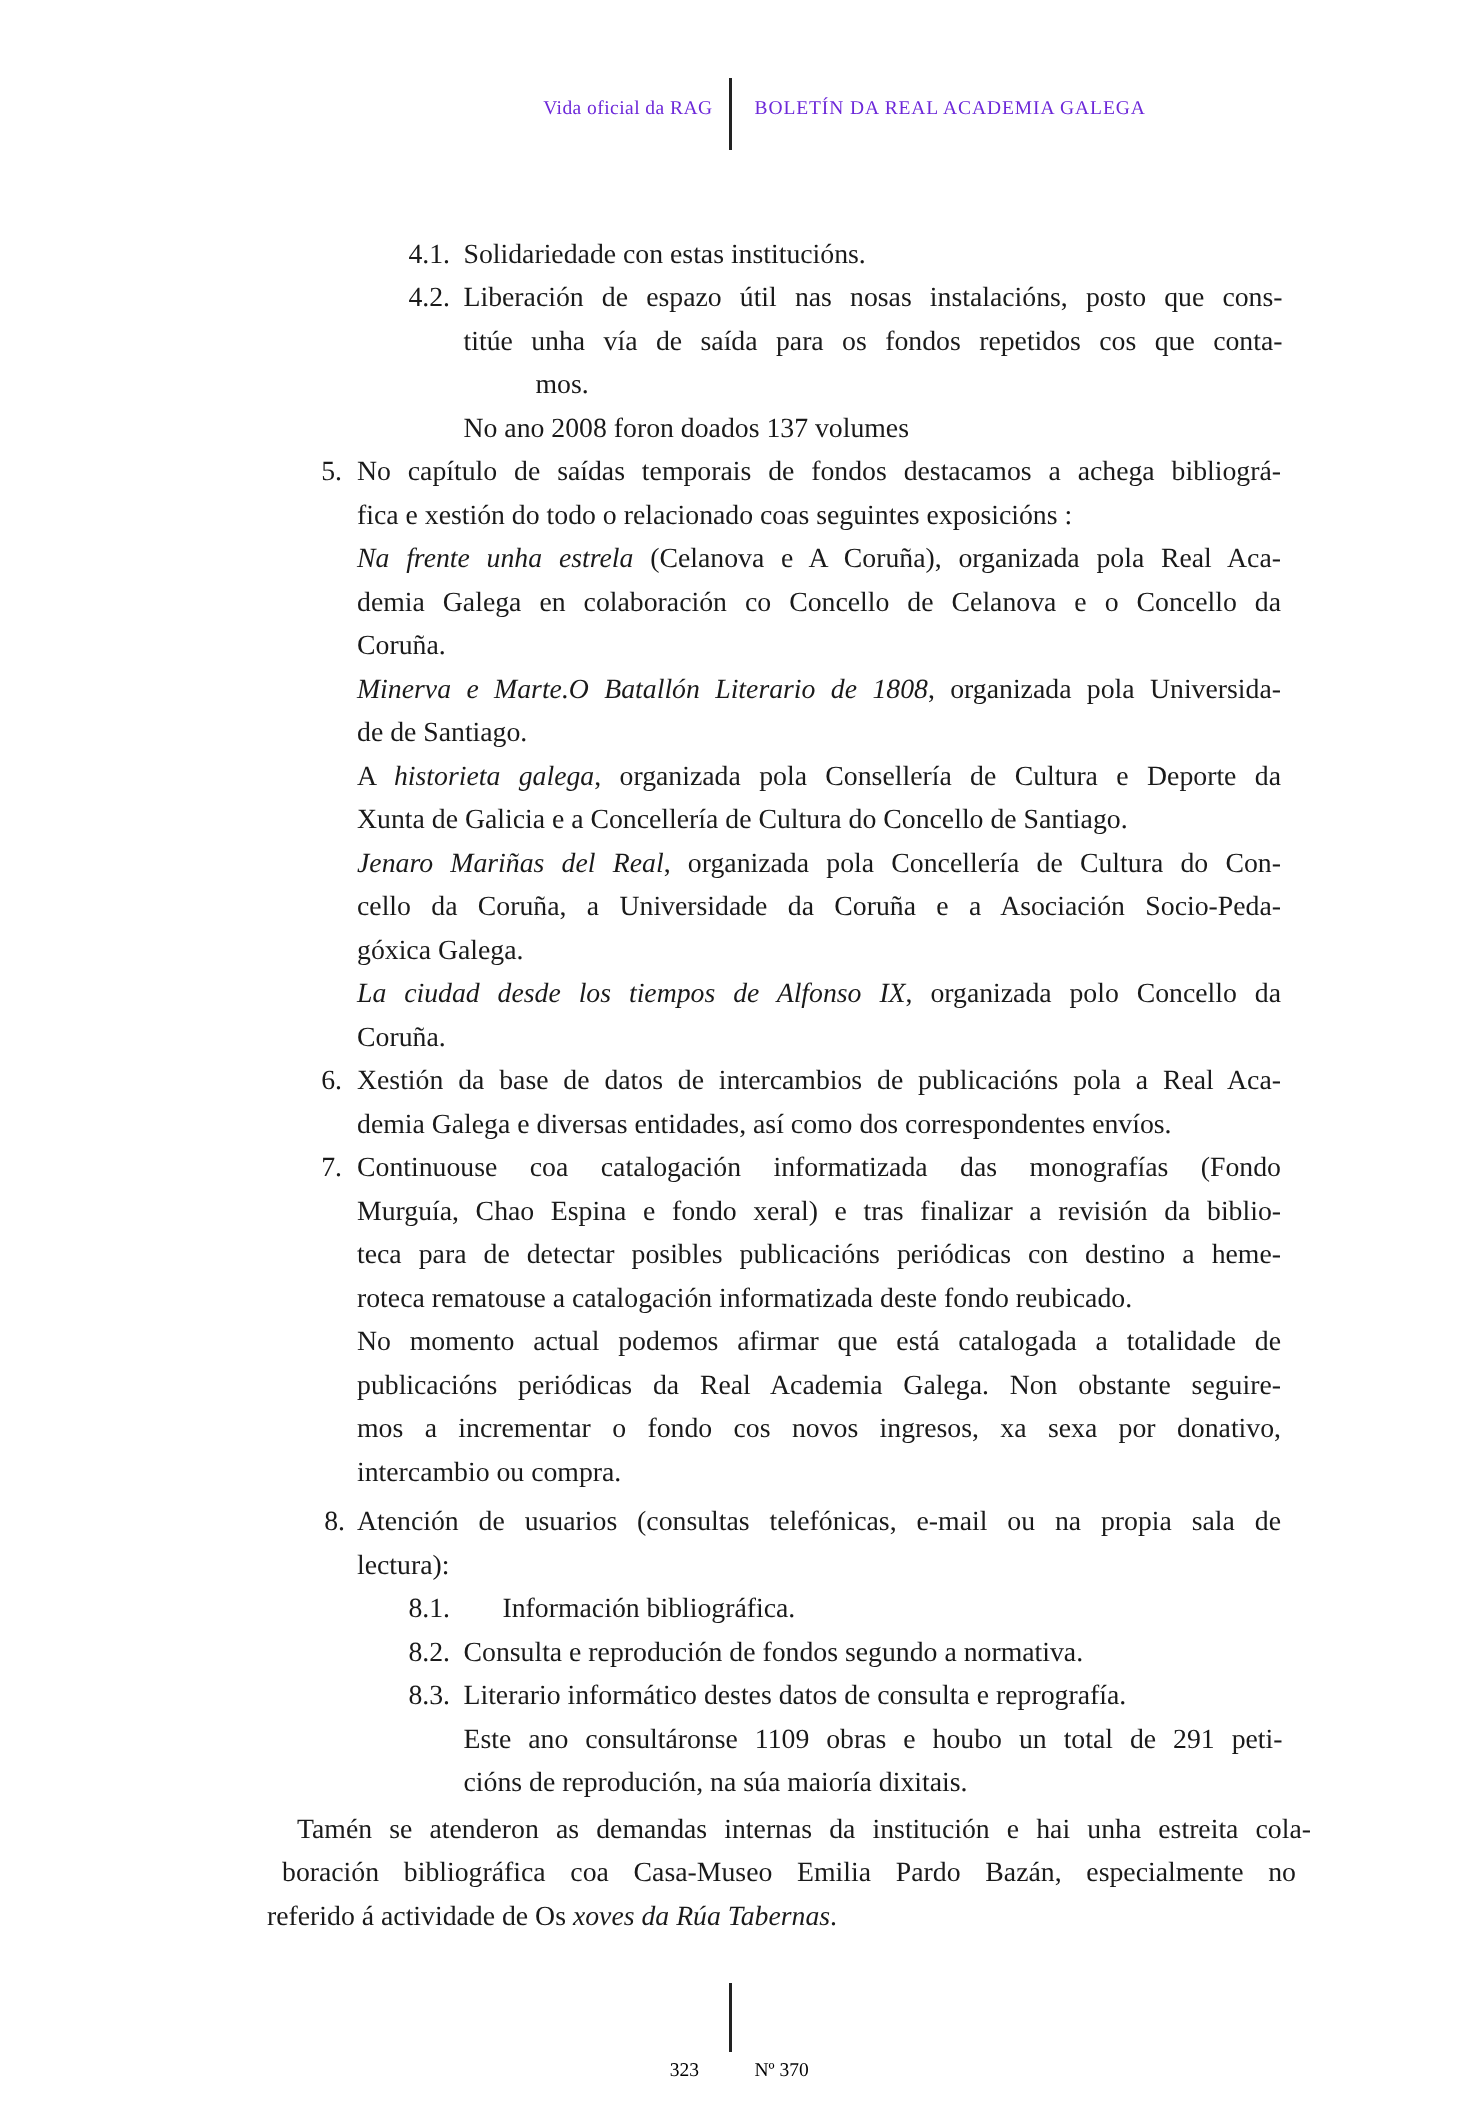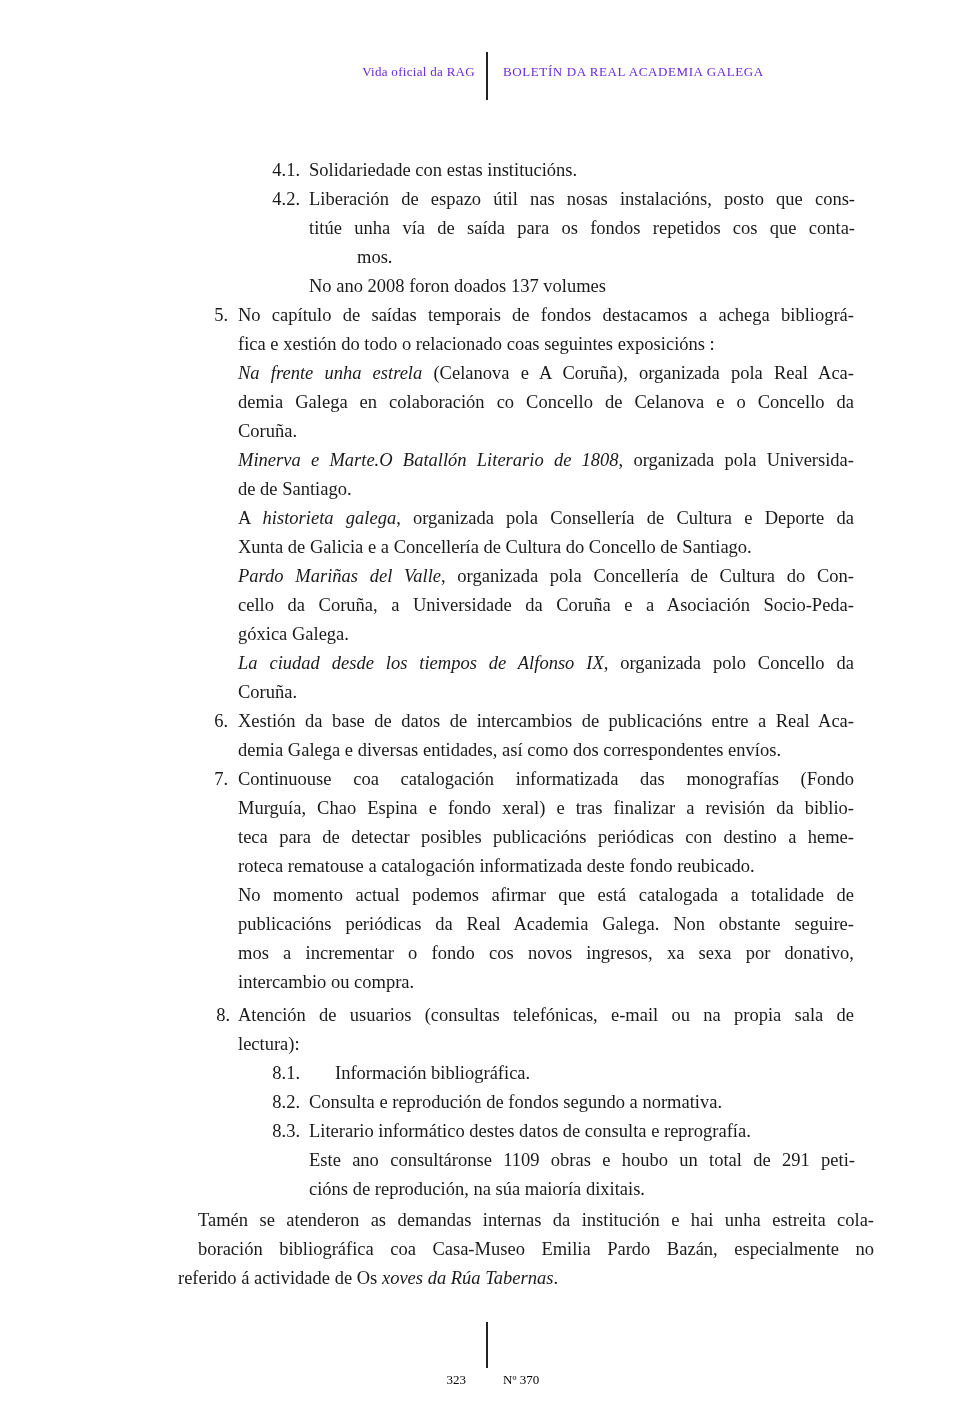--- a/index.html
+++ b/index.html
@@ -45,29 +45,29 @@
 <div class="ln just" style="left:238px;top:359px;"><i>Na frente unha estrela</i><span> (Celanova e A Coruña), organizada pola Real Aca-</span></div>
 <div class="ln just" style="left:238px;top:388px;">demia Galega en colaboración co Concello de Celanova e o Concello da</div>
 <div class="ln" style="left:238px;top:417px;">Coruña.</div>
 
 <div class="ln just" style="left:238px;top:446px;"><i>Minerva e Marte.O Batallón Literario de 1808</i><span>, organizada pola Universida-</span></div>
 <div class="ln" style="left:238px;top:475px;">de de Santiago.</div>
 
 <div class="ln just" style="left:238px;top:504px;"><span>A </span><i>historieta galega</i><span>, organizada pola Consellería de Cultura e Deporte da</span></div>
 <div class="ln" style="left:238px;top:533px;">Xunta de Galicia e a Concellería de Cultura do Concello de Santiago.</div>
 
-<div class="ln just" style="left:238px;top:562px;"><i>Pardo Mariñas del Valle</i><span>, organizada pola Concellería de Cultura do Con-</span></div>
+<div class="ln just" style="left:238px;top:562px;"><i>Jenaro Mariñas del Real</i><span>, organizada pola Concellería de Cultura do Con-</span></div>
 <div class="ln just" style="left:238px;top:591px;">cello da Coruña, a Universidade da Coruña e a Asociación Socio-Peda-</div>
 <div class="ln" style="left:238px;top:620px;">góxica Galega.</div>
 
 <div class="ln just" style="left:238px;top:649px;"><i>La ciudad desde los tiempos de Alfonso IX</i><span>, organizada polo Concello da</span></div>
 <div class="ln" style="left:238px;top:678px;">Coruña.</div>
 
 <div class="num" style="left:190px;width:38px;top:707px;">6.</div>
-<div class="ln just" style="left:238px;top:707px;">Xestión da base de datos de intercambios de publicacións entre a Real Aca-</div>
+<div class="ln just" style="left:238px;top:707px;">Xestión da base de datos de intercambios de publicacións pola a Real Aca-</div>
 <div class="ln" style="left:238px;top:736px;">demia Galega e diversas entidades, así como dos correspondentes envíos.</div>
 
 <div class="num" style="left:190px;width:38px;top:765px;">7.</div>
 <div class="ln just" style="left:238px;top:765px;">Continuouse coa catalogación informatizada das monografías (Fondo</div>
 <div class="ln just" style="left:238px;top:794px;">Murguía, Chao Espina e fondo xeral) e tras finalizar a revisión da biblio-</div>
 <div class="ln just" style="left:238px;top:823px;">teca para de detectar posibles publicacións periódicas con destino a heme-</div>
 <div class="ln" style="left:238px;top:852px;">roteca rematouse a catalogación informatizada deste fondo reubicado.</div>
 <div class="ln just" style="left:238px;top:881px;">No momento actual podemos afirmar que está catalogada a totalidade de</div>
 <div class="ln just" style="left:238px;top:910px;">publicacións periódicas da Real Academia Galega. Non obstante seguire-</div>
 <div class="ln just" style="left:238px;top:939px;">mos a incrementar o fondo cos novos ingresos, xa sexa por donativo,</div>
@@ -80,18 +80,18 @@
 <div class="num" style="left:240px;width:60px;top:1059px;">8.1.</div>
 <div class="ln" style="left:309px;top:1059px;margin-left:26px;">Información bibliográfica.</div>
 <div class="num" style="left:240px;width:60px;top:1088px;">8.2.</div>
 <div class="ln" style="left:309px;top:1088px;">Consulta e reprodución de fondos segundo a normativa.</div>
 <div class="num" style="left:240px;width:60px;top:1117px;">8.3.</div>
 <div class="ln" style="left:309px;top:1117px;">Literario informático destes datos de consulta e reprografía.</div>
 <div class="ln just w2" style="left:309px;top:1146px;">Este ano consultáronse 1109 obras e houbo un total de 291 peti-</div>
 <div class="ln" style="left:309px;top:1175px;">cións de reprodución, na súa maioría dixitais.</div>
 
 <div class="ln just full" style="left:178px;top:1206px;">Tamén se atenderon as demandas internas da institución e hai unha estreita cola-</div>
-<div class="ln just full" style="left:178px;top:1235px;">boración bibliográfica coa Casa-Museo Emilia Pardo Bazán, especialmente no</div>
+<div class="ln just full" style="left:168px;top:1235px;">boración bibliográfica coa Casa-Museo Emilia Pardo Bazán, especialmente no</div>
 <div class="ln" style="left:178px;top:1264px;"><span>referido á actividade de </span><span>Os </span><i>xoves da Rúa Tabernas</i><span>.</span></div>
 
 <div class="foot foot-left">323</div>
 <div class="vrule bot"></div>
 <div class="foot foot-right">Nº 370</div>
 
 </body></html>

